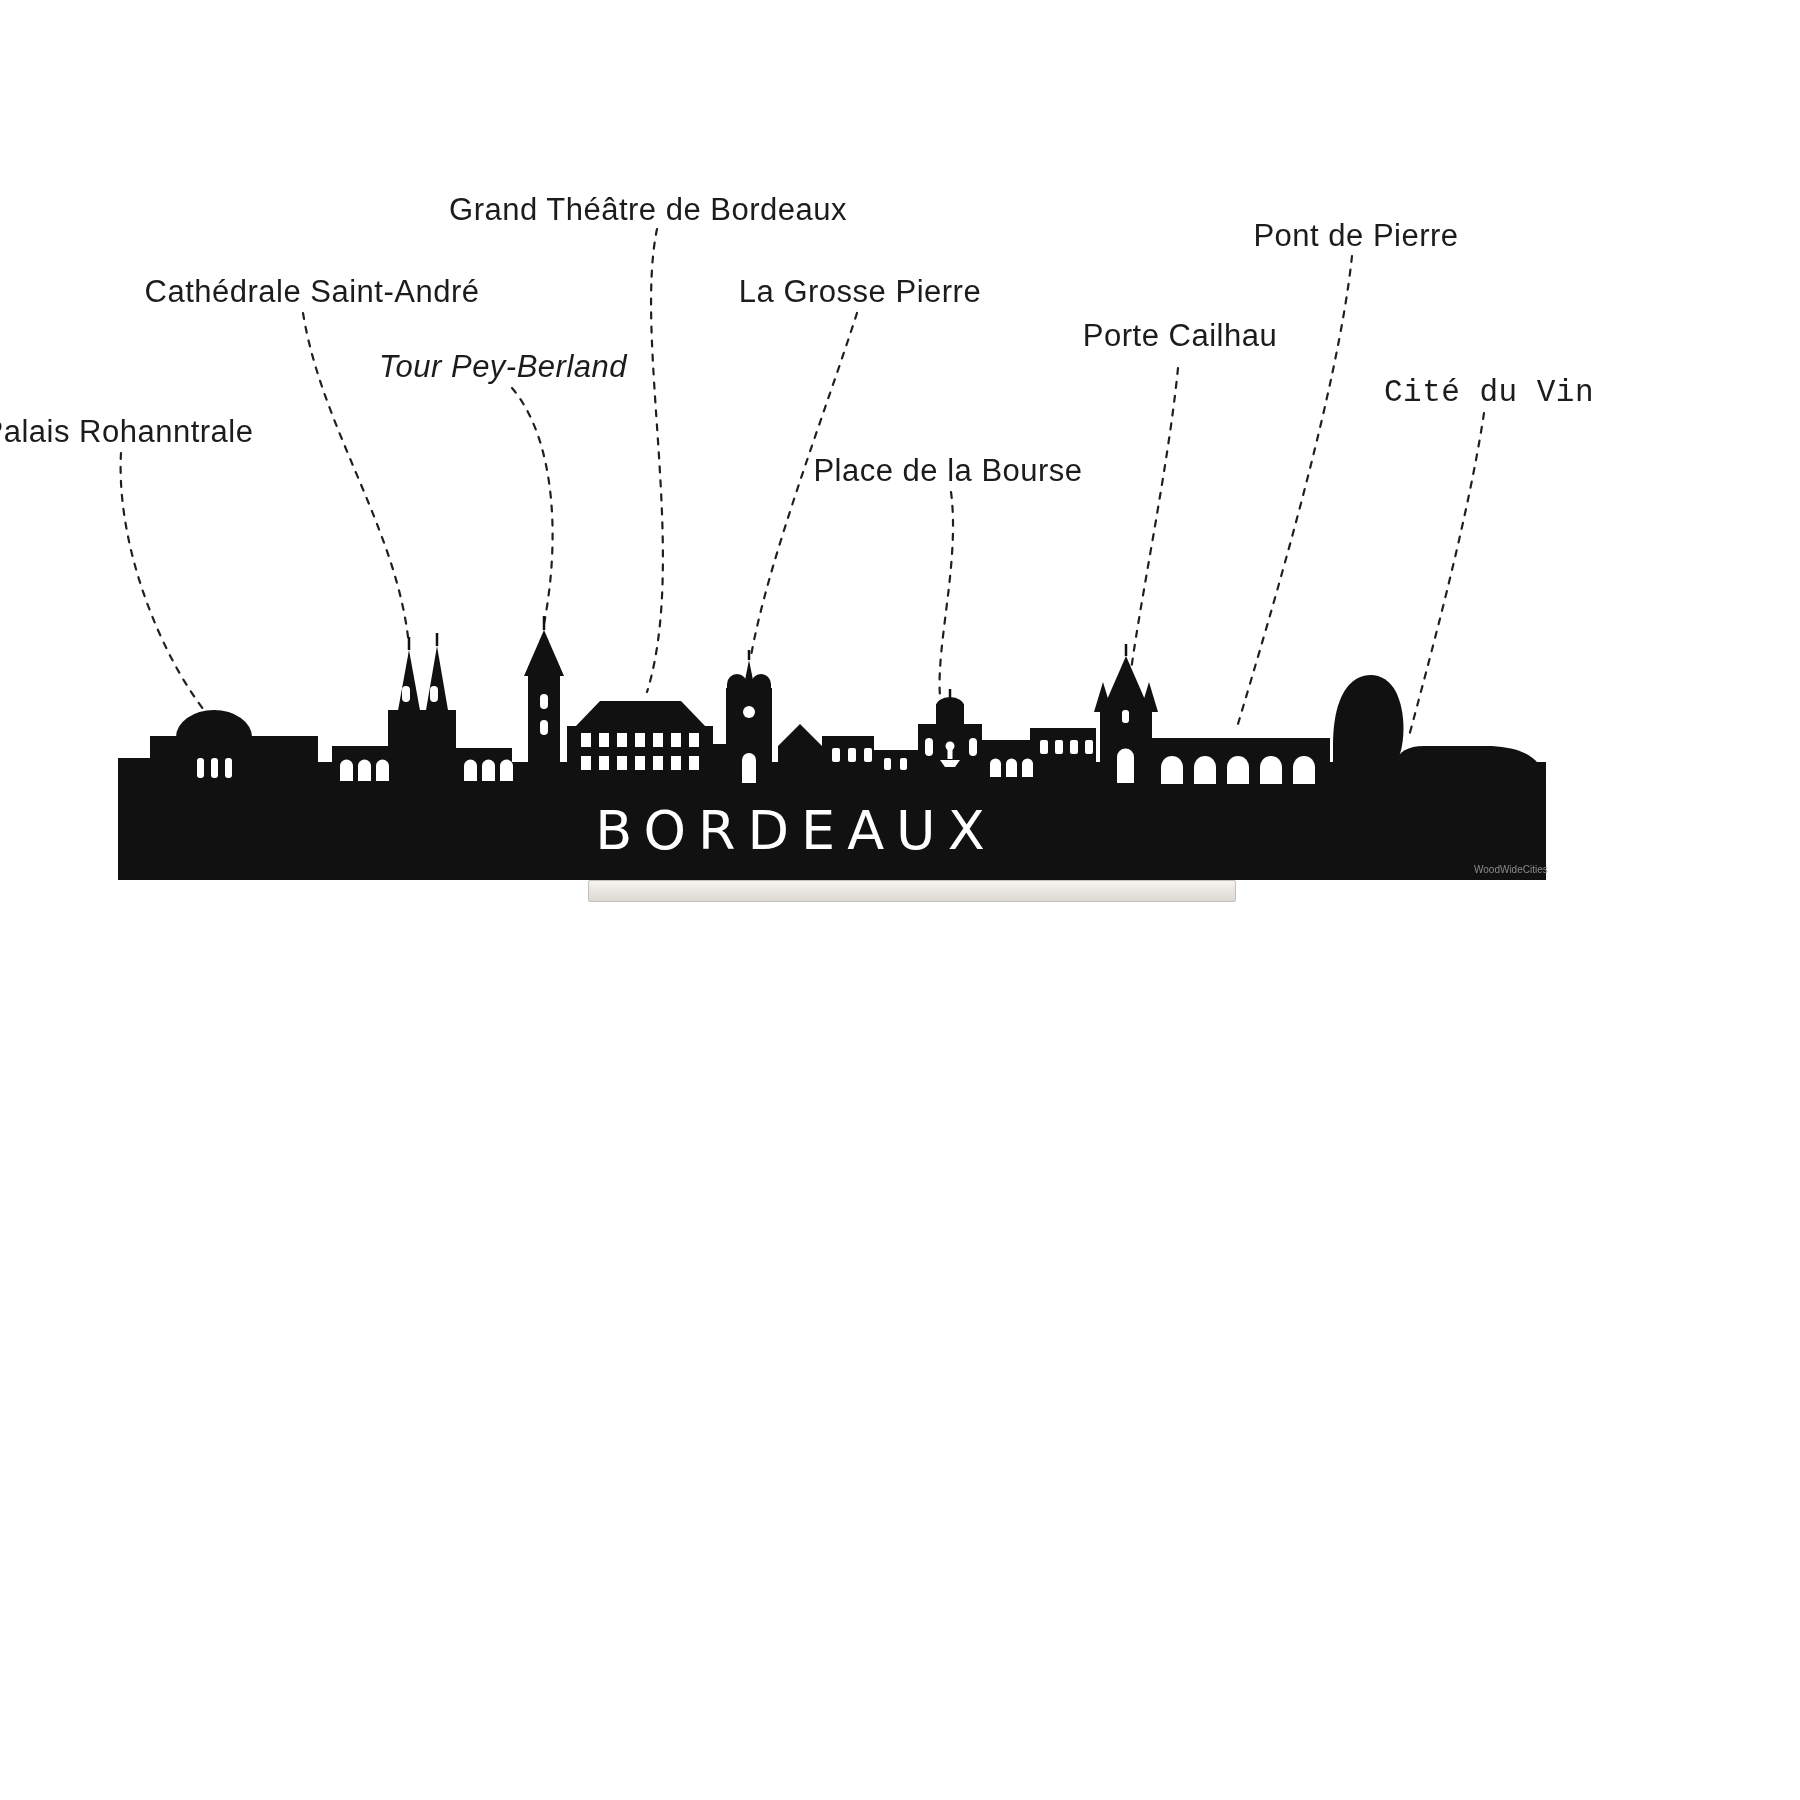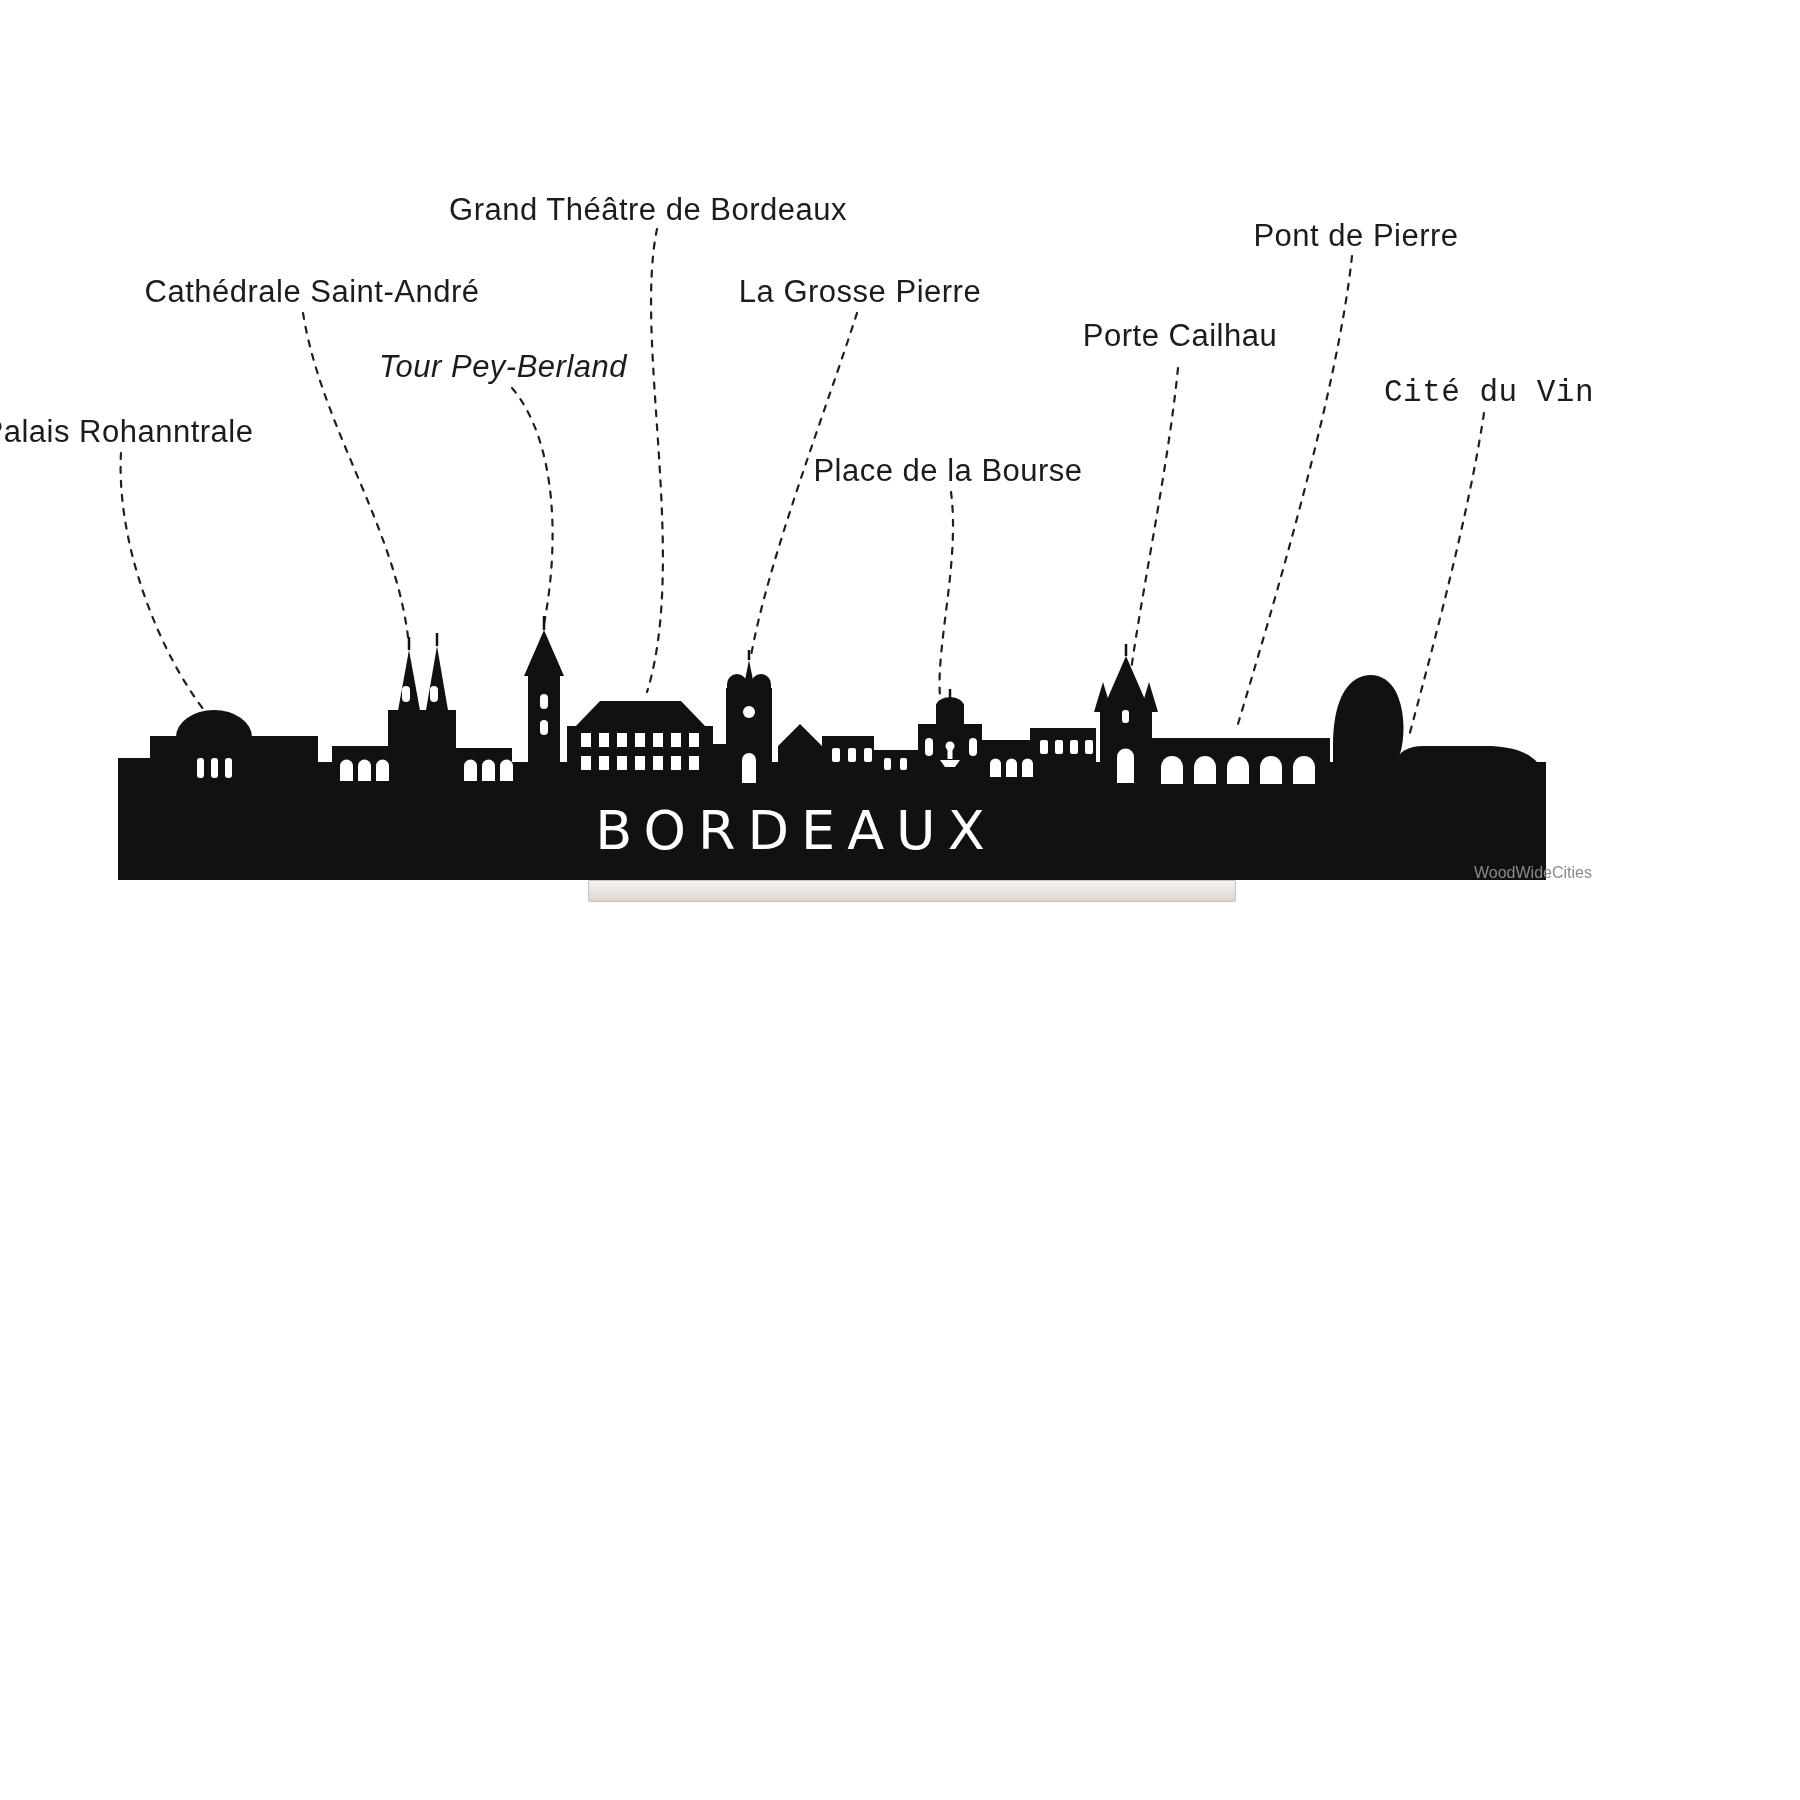--- a/index.html
+++ b/index.html
@@ -49,21 +49,21 @@
     left:588px;top:880px;
     width:648px;height:22px;
     background:linear-gradient(#f6f3f1,#dcd7d3);
     border:1px solid #c6c0bb;
     border-radius:2px;
     box-sizing:border-box;
   }
   .watermark{
     position:absolute;
     left:1474px;top:864px;
-    font-size:16px;
+    font-size:10px;
     color:#8a8a8a;
     white-space:nowrap;
   }
   .leader{
     stroke:#1f1f1f;
     stroke-width:2.2;
     stroke-dasharray:6 8;
     fill:none;
     stroke-linecap:round;
   }

